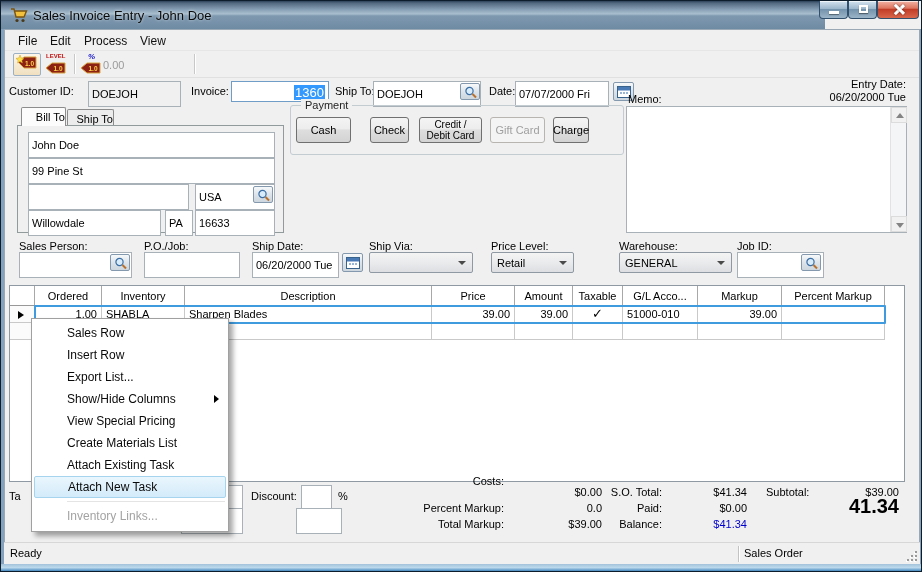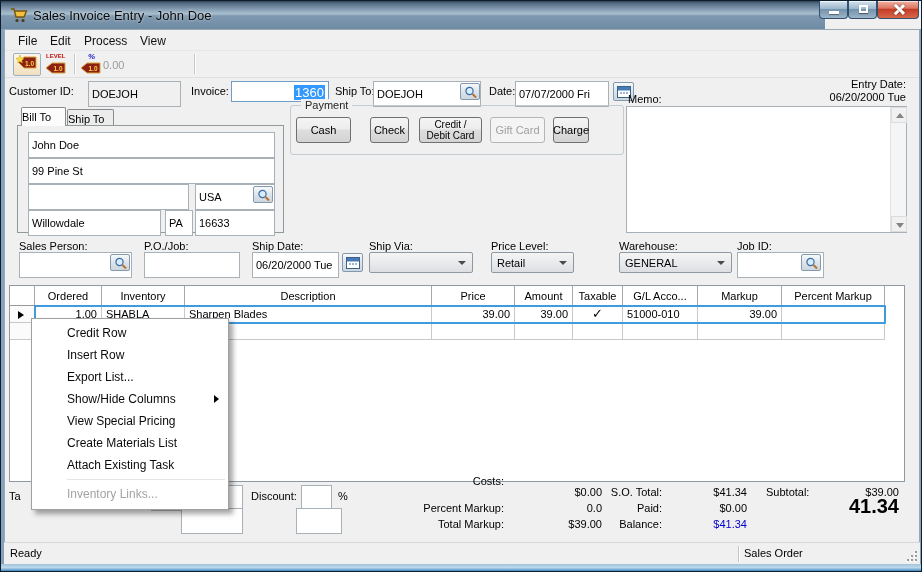--- a/index.html
+++ b/index.html
@@ -55,21 +55,21 @@
   .combo { position:absolute; height:21px; border:1px solid #8e99a3; border-radius:2px;
            background:linear-gradient(180deg,#f4f4f4,#e9eaec 55%,#dcdee1); font-size:11px; padding:4px 18px 0 5px; color:#000; }
   .combo .arr { position:absolute; right:6px; top:8px; width:0; height:0;
                 border-left:4px solid transparent; border-right:4px solid transparent; border-top:4px solid #4a4a4a; }
   .btn { position:absolute; height:26px; border:1px solid #707070; border-radius:3px; font-size:11px; color:#000;
          background:linear-gradient(180deg,#f4f4f4 0%,#ededed 45%,#dedede 50%,#d3d3d3 100%);
          display:flex; flex-direction:column; align-items:center; justify-content:center; line-height:11px; }
   .btn.disabled { border-color:#b8b5b0; background:#f4f4f4; color:#9f9f9f; }
 
   
-  .tab { position:absolute; font-size:11px; text-align:left; border:1px solid #8c8c8c; border-bottom:none;
+  .tab { position:absolute; font-size:11px; text-align:right; border:1px solid #8c8c8c; border-bottom:none;
          border-radius:2px 2px 0 0; padding-top:3px; }
   .tab.active { background:#fcfcfc; z-index:3; }
   .tab.inactive { background:#ececec; z-index:1; }
   .panel { position:absolute; border:1px solid #919b9c; background:#f0f0f0; z-index:2; }
   .groupbox { position:absolute; border:1px solid #c3ccd1; border-radius:3px; }
   .grouplabel { position:absolute; top:-7px; left:10px; background:#f0f0f0; padding:0 4px; font-size:11px; color:#1f1f1f; }
   .memo { position:absolute; border:1px solid #a9b1b8; background:#fff; }
   .sbar { position:absolute; right:0; top:0; width:16px; height:100%; background:#f4f5f7; border-left:1px solid #e2e2e2; }
   .sbtn { position:absolute; left:0; width:16px; height:16px; background:#f1f1f1; border:1px solid #dcdcdc; }
   .sbtn .up { position:absolute; left:4px; top:5px; width:0; height:0; border-left:4px solid transparent; border-right:4px solid transparent; border-bottom:5px solid #848484; }
@@ -341,30 +341,31 @@
   <div class="r" style="left:580px;top:501px;width:81px">Paid:</div>
   <div class="r" style="left:670px;top:501px;width:76px">$0.00</div>
   <div class="r" style="left:580px;top:517px;width:81px">Balance:</div>
   <div class="r blue" style="left:670px;top:517px;width:76px">$41.34</div>
 
   <div class="lbl" style="left:765px;top:485px">Subtotal:</div>
   <div class="r" style="left:820px;top:485px;width:78px">$39.00</div>
   <div class="grand">41.34</div>
 
   <div class="cmenu">
-    <div class="cm-item">Credit Row</div>
+    <div class="cm-item">Sales Row</div>
     <div class="cm-item">Insert Row</div>
     <div class="cm-item">Export List...</div>
     <div class="cm-item">
       <span>Show/Hide Columns</span>
       <span class="cm-sub"></span>
     </div>
     <div class="cm-item">View Special Pricing</div>
     <div class="cm-item">Create Materials List</div>
     <div class="cm-item">Attach Existing Task</div>
+    <div class="cm-item hl">Attach New Task</div>
     <div class="cm-sep"></div>
     <div class="cm-item disabled">Inventory Links...</div>
   </div>
 
   <div class="statusbar">
     <div class="lbl" style="left:6px;top:4px">Ready</div>
     <div class="ssep" style="left:734px"></div>
     <div class="lbl" style="left:740px;top:4px">Sales Order</div>
     <div class="grip">
       <i style="right:0;bottom:0"></i>

